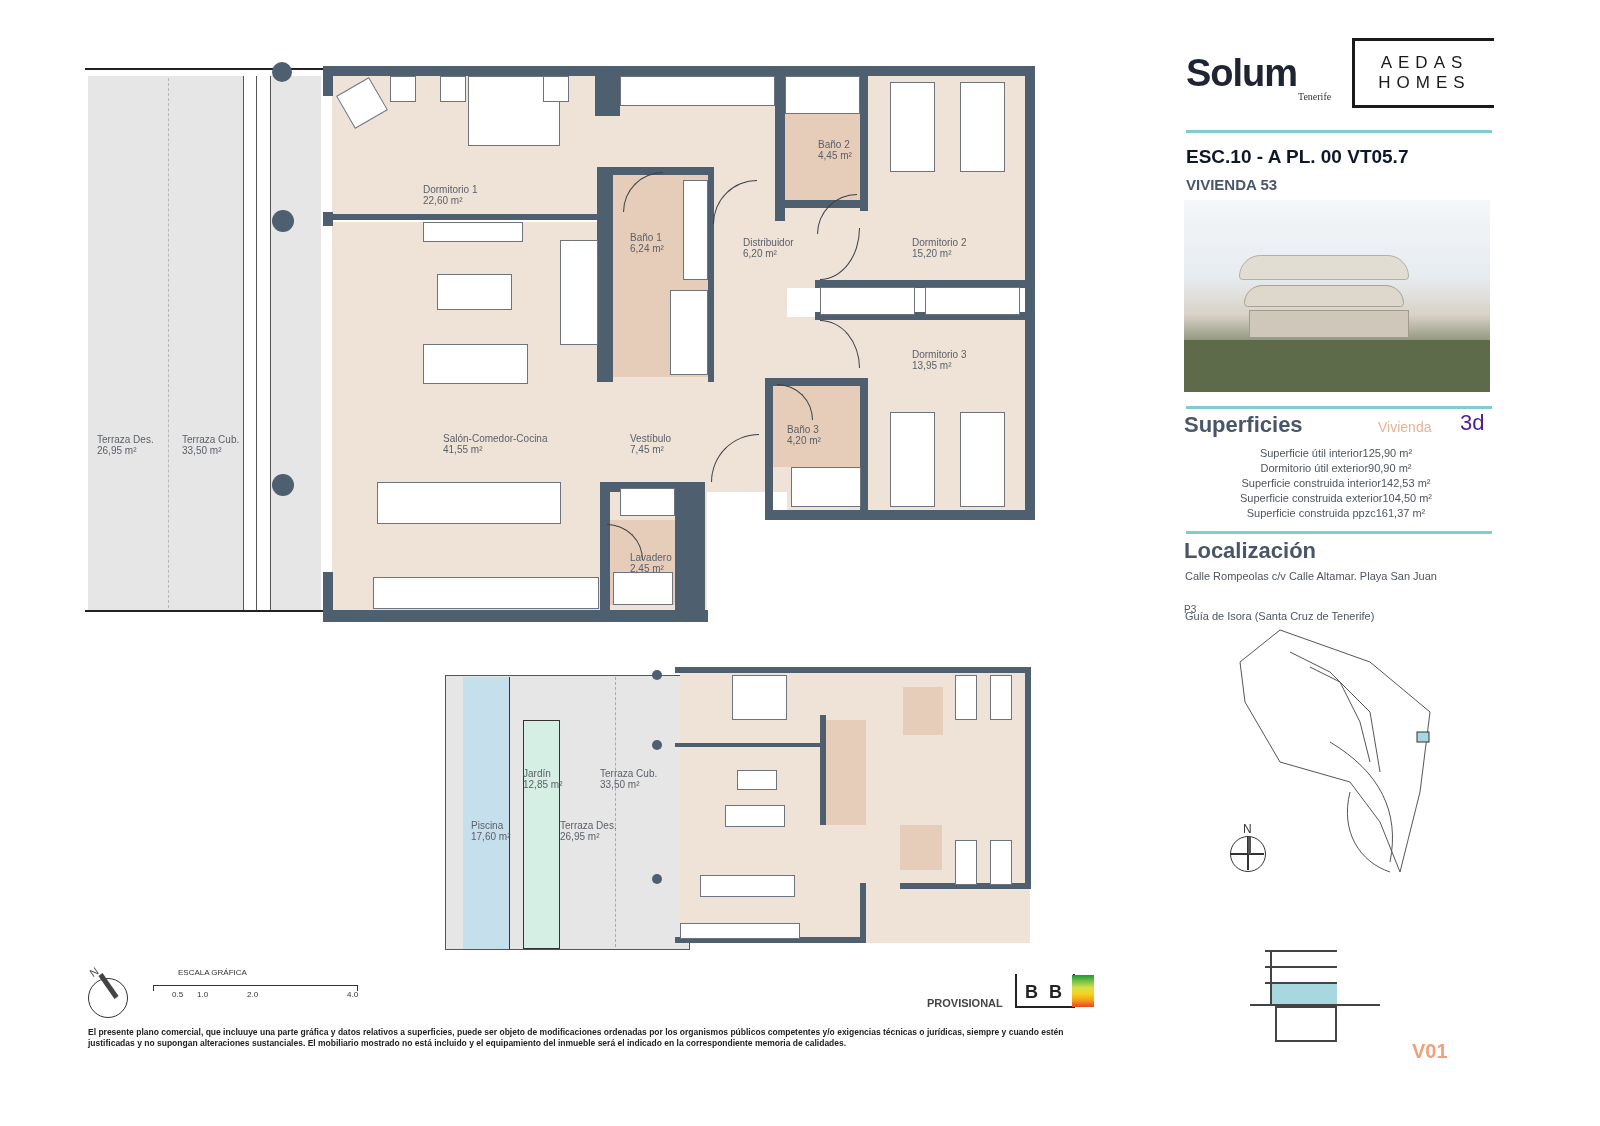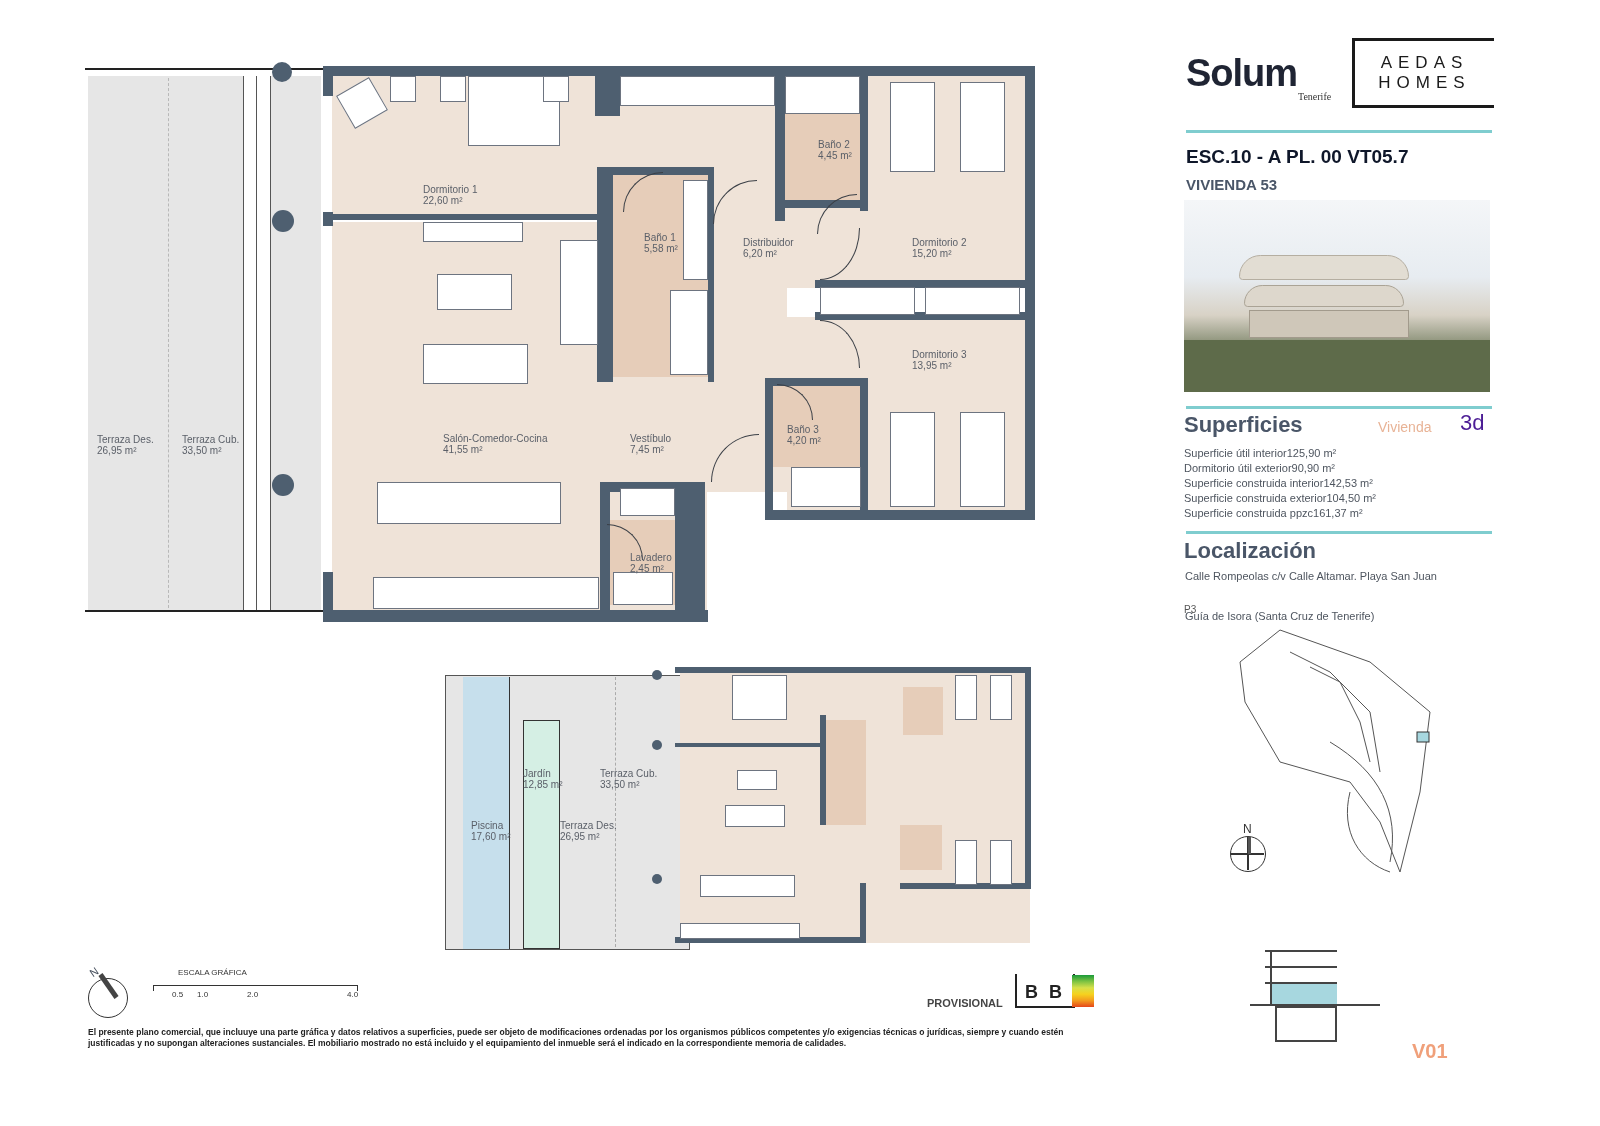--- a/index.html
+++ b/index.html
@@ -7,21 +7,21 @@
   .abs{position:absolute}
   .wall{position:absolute;background:#4e5f70}
   .room{position:absolute;background:#efe3d8}
   .bath{position:absolute;background:#e6cdb9}
   .terr{position:absolute;background:#e6e6e6}
   .furn{position:absolute;background:#fff;border:1.5px solid #6d7480}
   .lbl{position:absolute;font-size:10px;line-height:11px;color:#5a5f68;white-space:nowrap}
   .col{position:absolute;border-radius:50%;background:#4e5f70}
   .door{position:absolute;border:1.5px solid #3a3f46;border-left:none;border-bottom:none;border-radius:0 100% 0 0}
   .rline{height:3px;background:#7fcdcf;position:absolute}
-  .sup-row{display:flex;justify-content:flex-start;font-size:11px;line-height:15px;color:#4e555f}
+  .sup-row{display:flex;justify-content:center;font-size:11px;line-height:15px;color:#4e555f}
 </style>
 </head>
 <body>
 
 <div class="abs" style="left:85px;top:62px;width:955px;height:565px;">
 
   <div class="terr" style="left:3px;top:14px;width:155px;height:534px;"></div>
   <div class="abs" style="left:83px;top:16px;width:0;height:530px;border-left:1.5px dashed #b8b8b8"></div>
   <div class="abs" style="left:158px;top:14px;width:14px;height:534px;background:#fff;border-left:1px solid #555;border-right:1px solid #555"></div>
   <div class="abs" style="left:172px;top:14px;width:14px;height:534px;background:#fff;border-right:1px solid #555"></div>
@@ -105,23 +105,23 @@
   <div class="door" style="left:735px;top:166px;width:40px;height:52px;transform:scaleY(-1)"></div>
   <div class="door" style="left:735px;top:258px;width:40px;height:48px"></div>
   <div class="door" style="left:626px;top:372px;width:48px;height:48px;transform:scaleX(-1)"></div>
   <div class="door" style="left:692px;top:322px;width:36px;height:36px"></div>
   <div class="door" style="left:522px;top:462px;width:36px;height:36px"></div>
 
   <div class="lbl" style="left:338px;top:122px">
       <div>Dormitorio 1</div>
       <div>22,60 m²</div>
     </div>
-  <div class="lbl" style="left:559px;top:170px">
+  <div class="lbl" style="left:545px;top:170px">
       <div>Baño 1</div>
-      <div>5,58 m²</div>
+      <div>6,24 m²</div>
     </div>
   <div class="lbl" style="left:733px;top:77px">
       <div>Baño 2</div>
       <div>4,45 m²</div>
     </div>
   <div class="lbl" style="left:658px;top:175px">
       <div>Distribuidor</div>
       <div>6,20 m²</div>
     </div>
   <div class="lbl" style="left:827px;top:175px">

